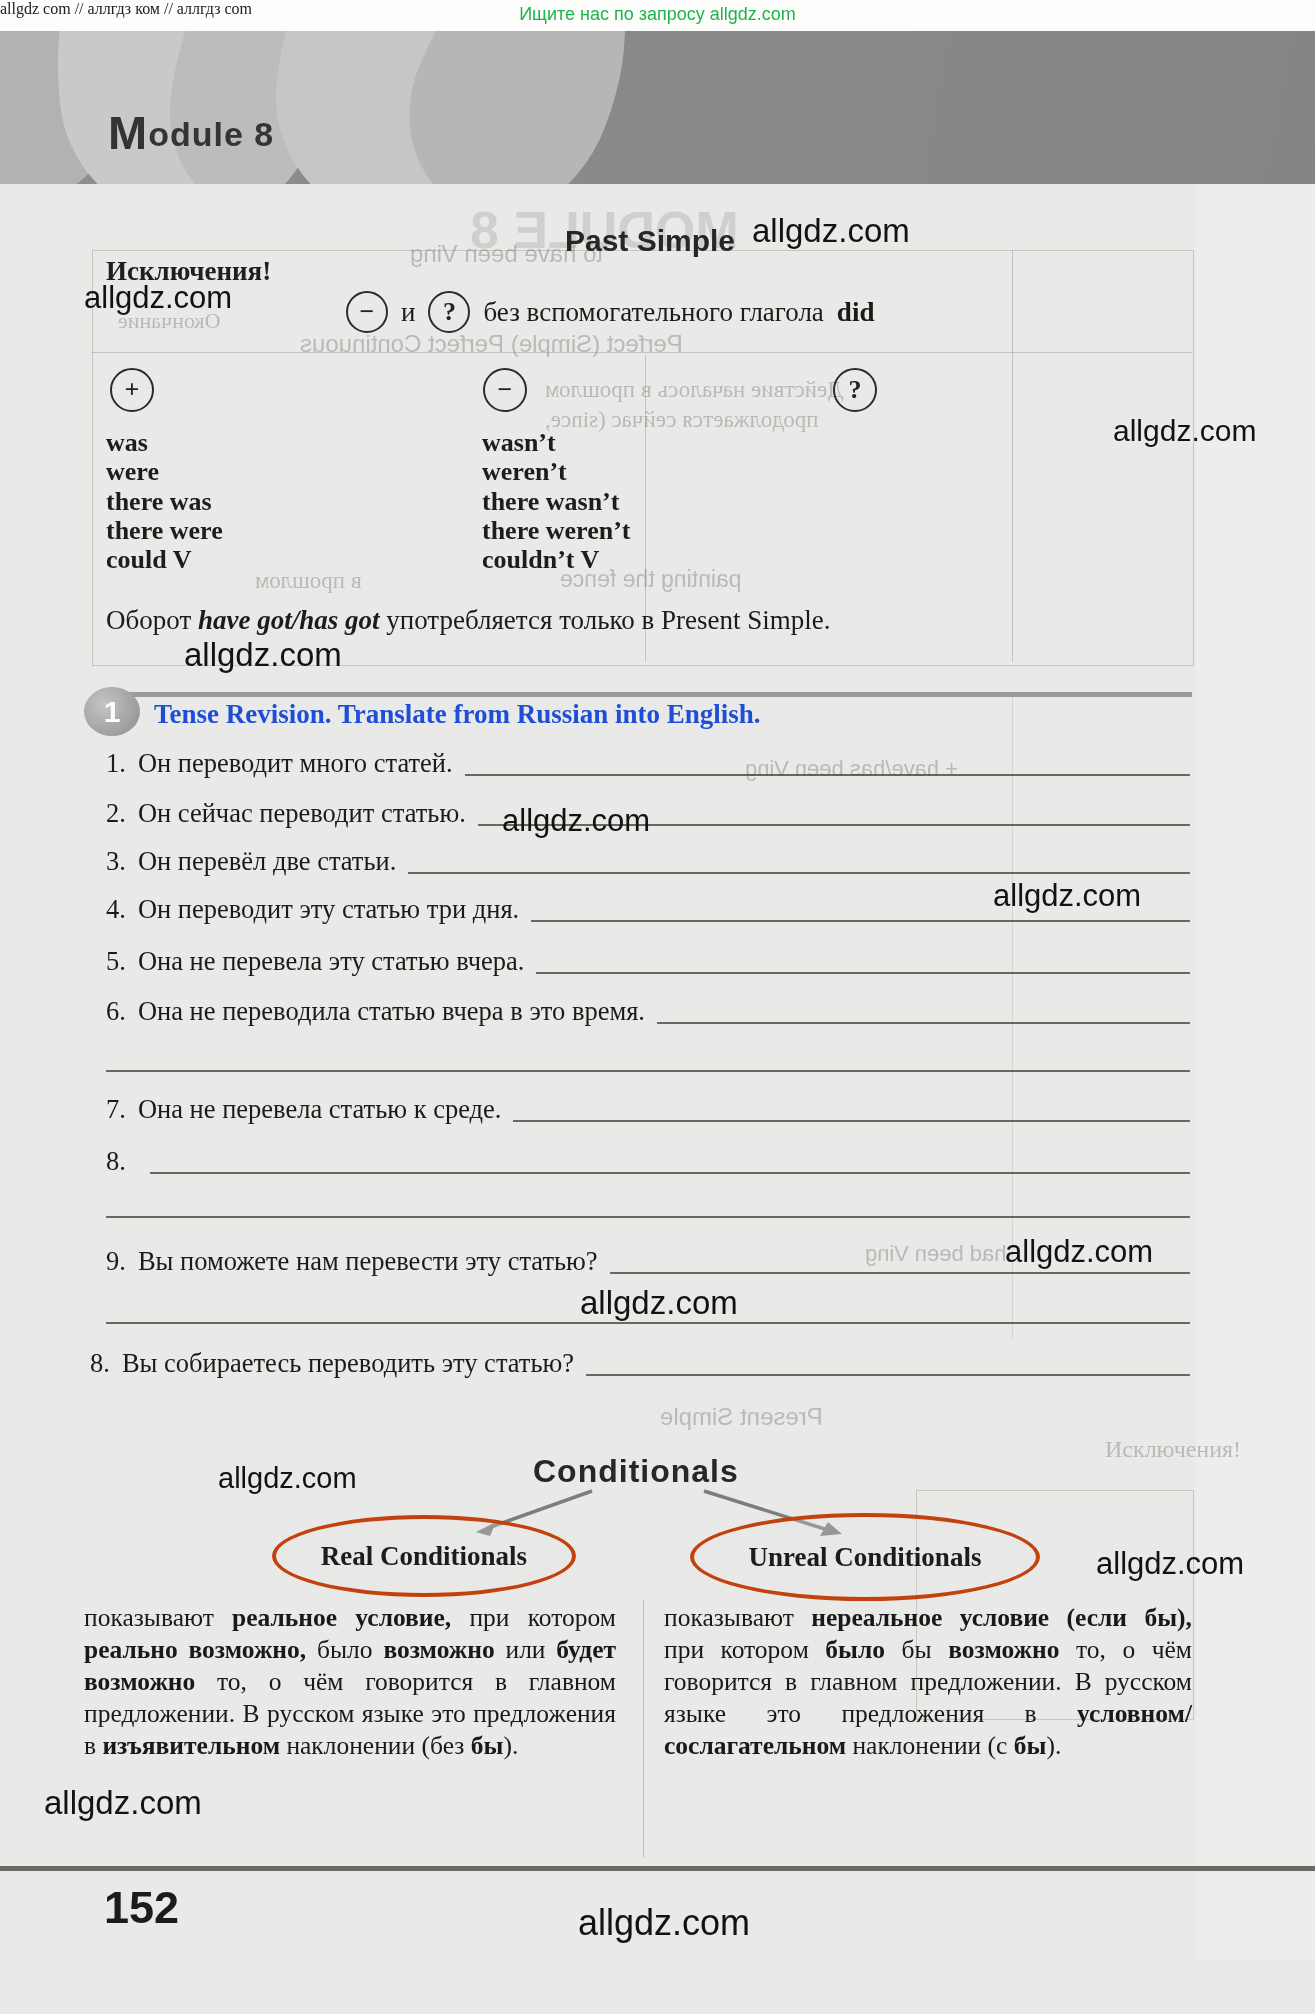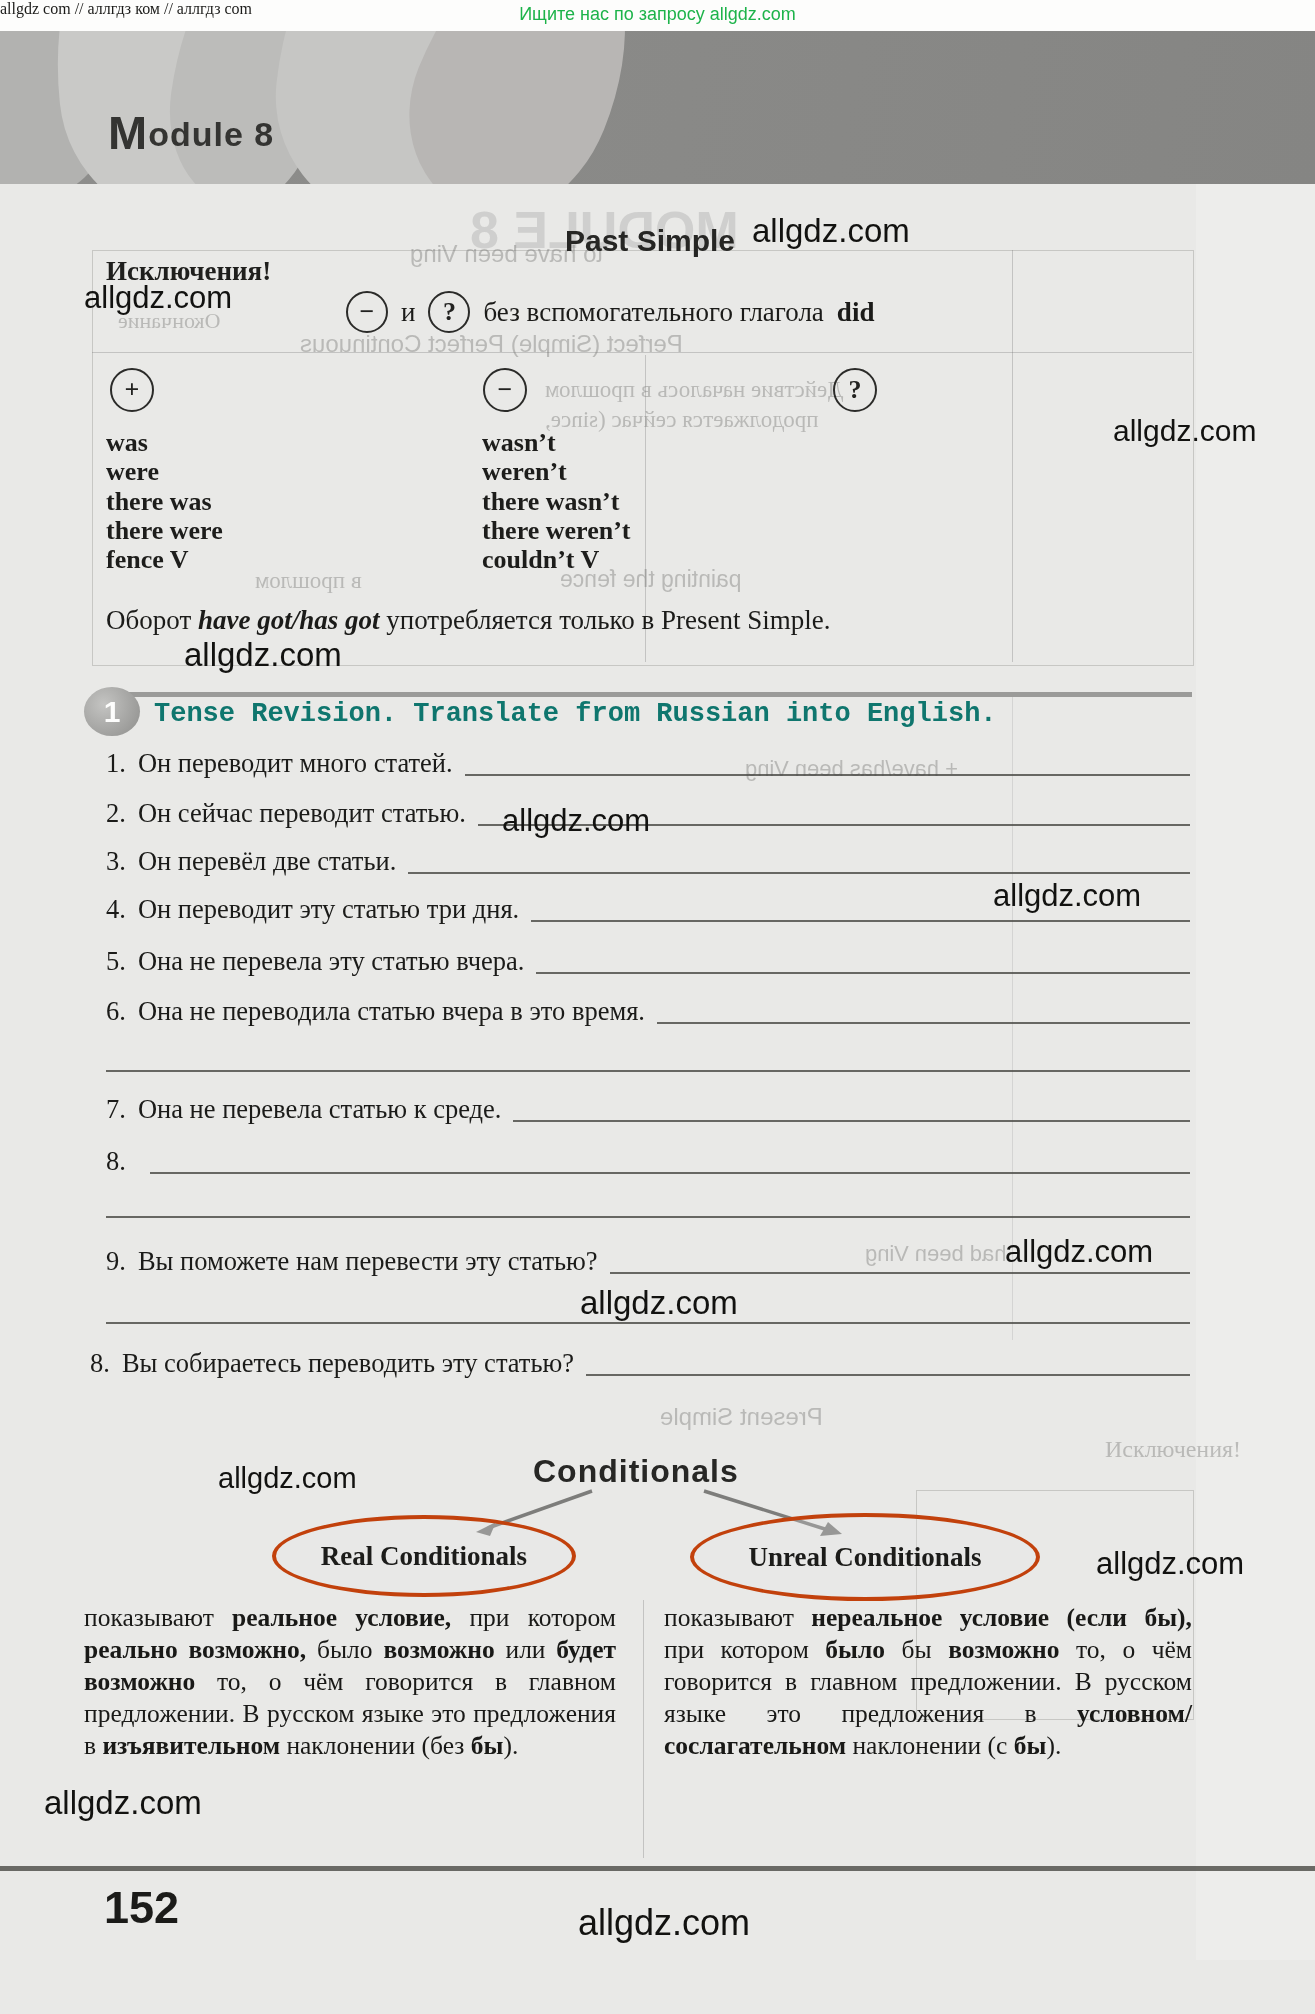--- a/index.html
+++ b/index.html
@@ -86,22 +86,22 @@
   .col1{left:106px;} .col2{left:470px;margin-left:12px;} .col3{left:820px;}
 
   .oborot{left:106px;top:605px;font-size:27px;color:#1b1b19;white-space:nowrap;}
 
   
   .ex-line{left:104px;top:692px;width:1088px;height:5px;background:#9b9b99;}
   .ex-badge{left:84px;top:687px;width:56px;height:49px;border-radius:50%;z-index:2;
             background:radial-gradient(circle at 35% 35%,#c4c4c2,#8d8d8b);
             display:flex;align-items:center;justify-content:center;
             font-family:"Liberation Sans",sans-serif;font-weight:bold;font-size:30px;color:#fdfdfc;}
-  .ex-title{left:154px;top:699px;font-family:Liberation Mono, monospace;font-weight:bold;
-            font-size:27px;color:#0f766e;}
+  .ex-title{left:154px;top:699px;font-family:Liberation Serif, serif;font-weight:bold;
+            font-size:27px;color:#1d4ed8;}
 
   
   .sent{position:absolute;left:106px;width:1084px;display:flex;align-items:flex-end;
         font-size:26.5px;color:#1b1b19;}
   .sent .num{margin-right:12px;}
   .sent .blank{flex:1;margin-left:12px;border-bottom:2px solid rgba(70,70,66,0.8);margin-bottom:3px;}
   .s1{top:748px;} .s2{top:798px;} .s3{top:846px;} .s4{top:894px;} .s5{top:946px;}
   .s6{top:996px;} .s7{top:1094px;} .s8{top:1146px;} .s9{top:1246px;}
   .s10{top:1348px;left:90px;width:1100px;}
   .longline{position:absolute;left:106px;width:1084px;border-top:2px solid rgba(70,70,66,0.8);}
@@ -184,21 +184,21 @@
 
   <span class="abs circ sym sym-plus">+</span>
   <span class="abs circ sym sym-minus">−</span>
   <span class="abs circ sym sym-q">?</span>
 
   <div class="col col1">
     <div>was</div>
     <div>were</div>
     <div>there was</div>
     <div>there were</div>
-    <div>fence V</div>
+    <div>could V</div>
   </div>
   <div class="col col2">
     <div>wasn’t</div>
     <div>weren’t</div>
     <div>there wasn’t</div>
     <div>there weren’t</div>
     <div>couldn’t V</div>
   </div>
 
   <div class="wm wm4">allgdz.com</div>

